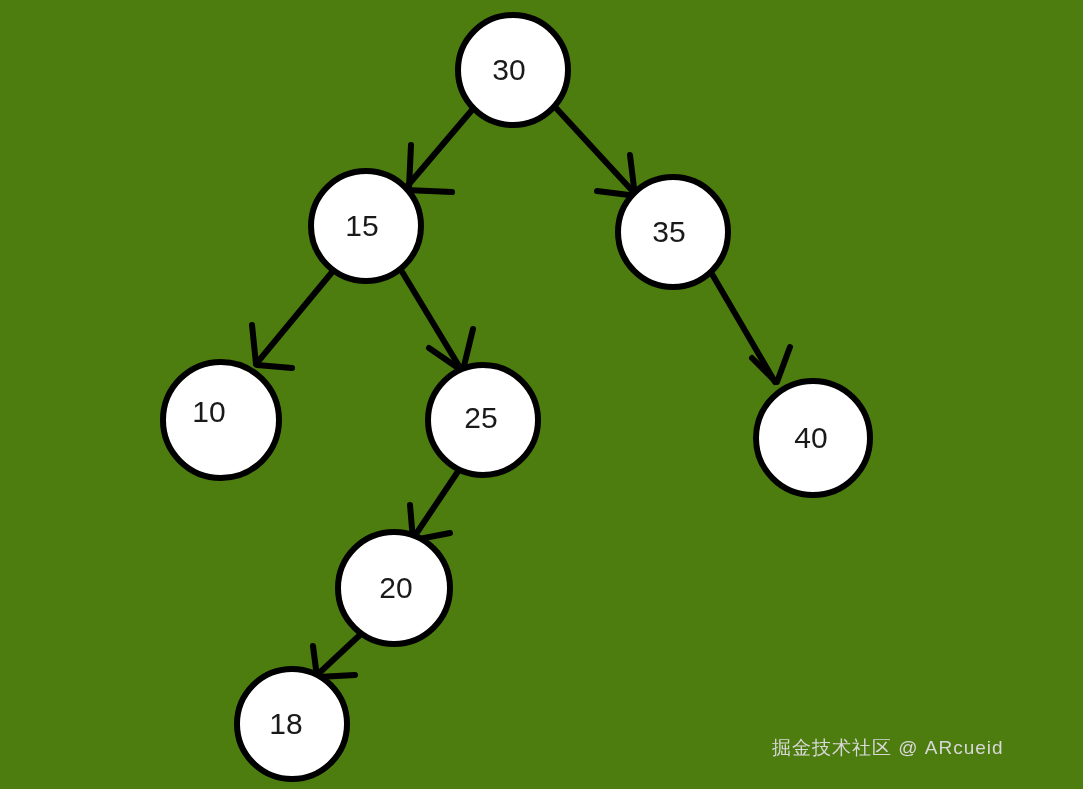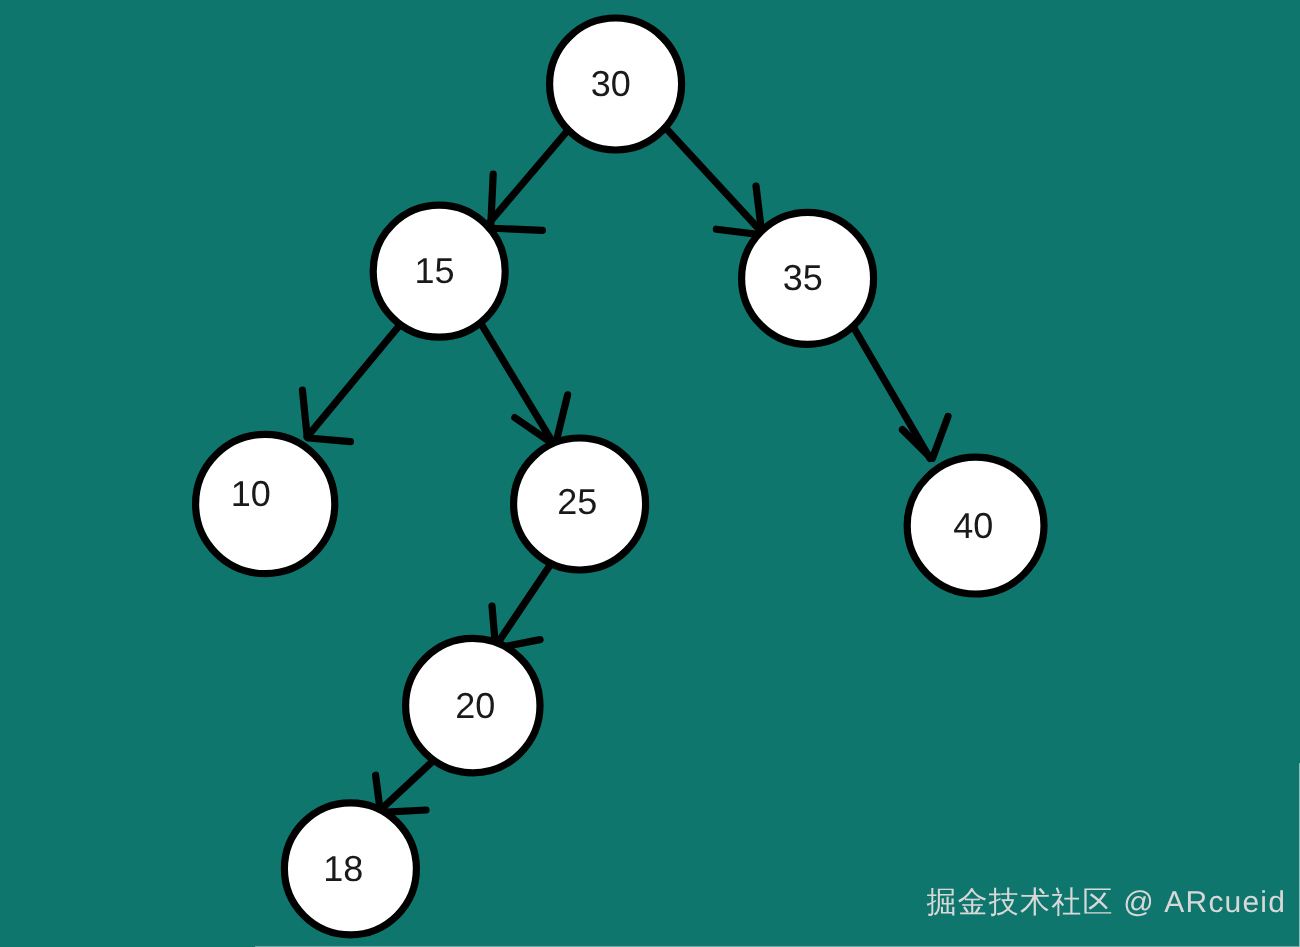--- a/index.html
+++ b/index.html
@@ -7,21 +7,21 @@
     padding: 0;
     background: #ffffff;
   }
   body {
     font-family: "Liberation Sans", sans-serif;
   }
   #canvas-wrap {
     position: relative;
     width: 1083px;
     height: 789px;
-    background: #0f766e;
+    background: #4d7c0f;
     overflow: hidden;
   }
   #tree-svg {
     position: absolute;
     left: 0;
     top: 0;
     width: 1083px;
     height: 789px;
     display: block;
   }
@@ -46,21 +46,21 @@
   .arrow-barb {
     stroke: #000000;
     stroke-width: 6;
     stroke-linecap: round;
     fill: none;
   }
   .watermark {
     position: absolute;
     color: #d8d8d8;
     font-family: "Liberation Sans", sans-serif;
-    font-size: 25px;
+    font-size: 19px;
     white-space: nowrap;
     letter-spacing: 1px;
     user-select: none;
   }
 </style>
 </head>
 <body>
 
 <div id="canvas-wrap">
 

